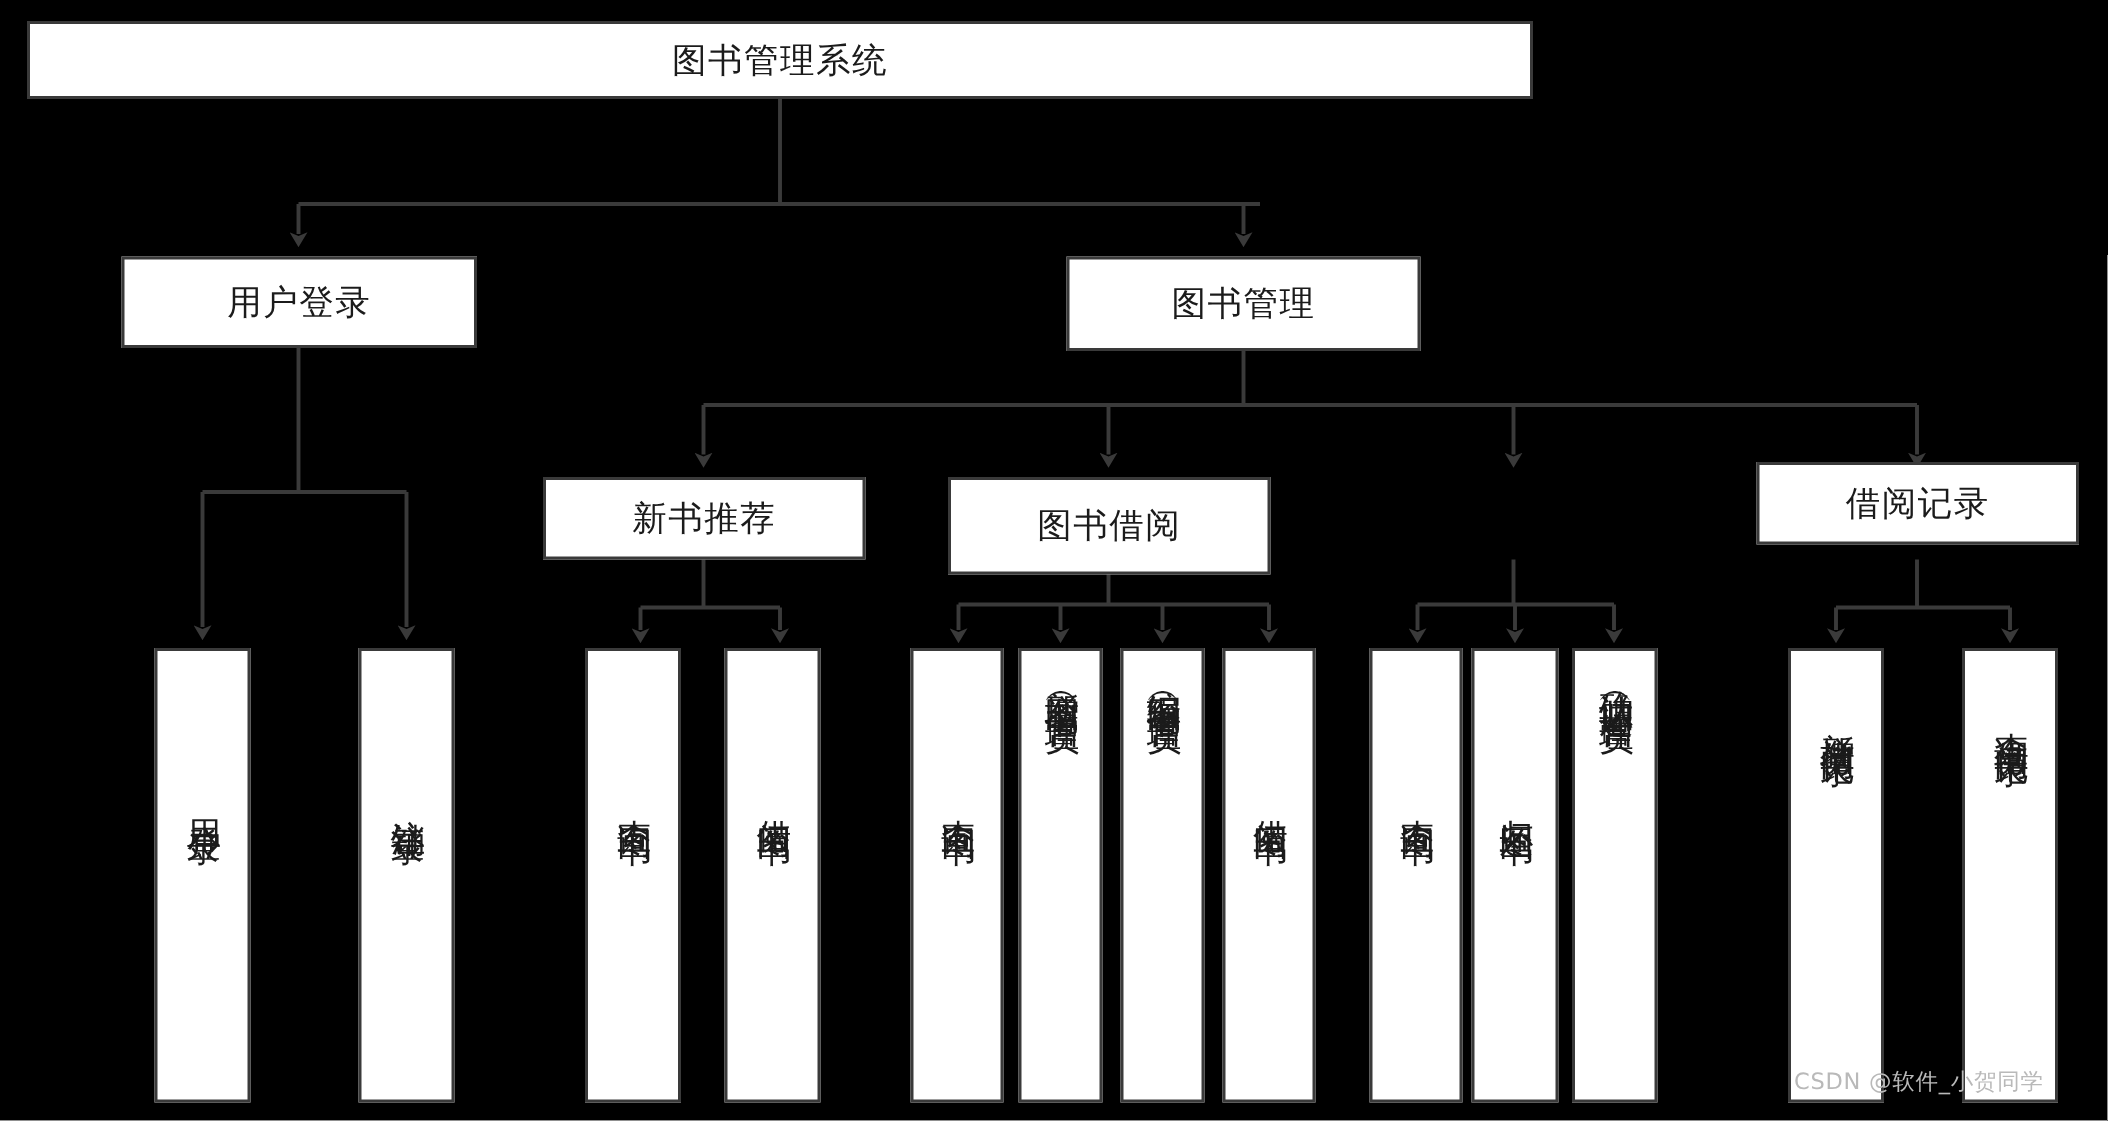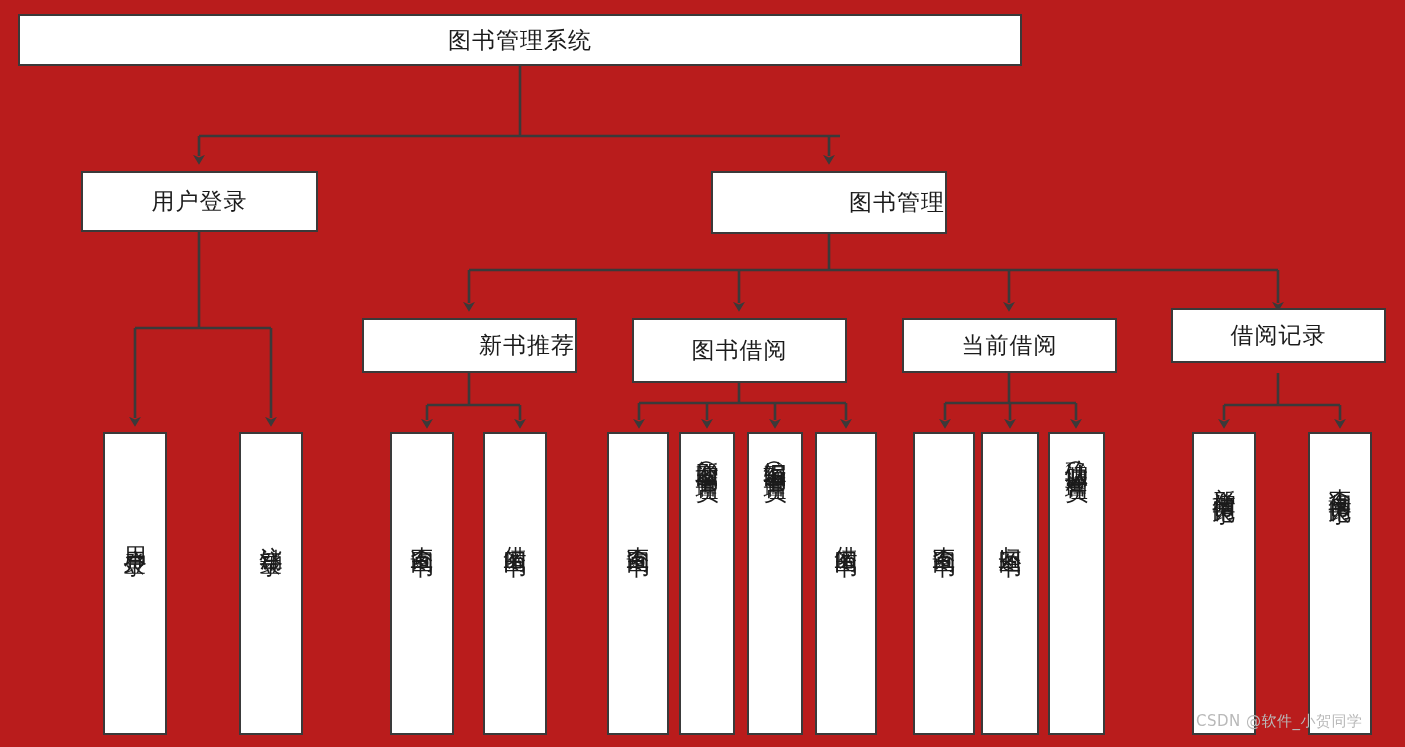--- a/index.html
+++ b/index.html
@@ -1,17 +1,17 @@
 <!DOCTYPE html>
 <html><head>
 <meta charset="utf-8">
 <style>
   html,body{margin:0;padding:0;background:#ffffff;}
   body{font-family:"DejaVu Sans","Liberation Sans",sans-serif;}
-  #stage{position:relative;width:1405px;height:747px;background:#b91c1c;overflow:hidden;}
+  #stage{position:relative;width:1405px;height:747px;background:#000000;overflow:hidden;}
   #wires{position:absolute;left:0;top:0;width:1405px;height:747px;}
   .node{
     position:absolute;
     box-sizing:border-box;
     background:#ffffff;
     border:2px solid #3a3a3a;
     display:flex;
     align-items:center;
     justify-content:center;
     color:#1b1b1b;
@@ -94,32 +94,29 @@
     </g>
   </svg>
 
   <div class="node hbox" style="left:18px;top:14px;width:1004px;height:52px;">
     <span>图书管理系统</span>
   </div>
 
   <div class="node hbox" style="left:81px;top:171px;width:237px;height:61px;">
     <span>用户登录</span>
   </div>
-  <div class="node hbox" style="left:711px;top:171px;width:236px;height:63px;justify-content:flex-end;">
+  <div class="node hbox" style="left:711px;top:171px;width:236px;height:63px;">
     <span>图书管理</span>
   </div>
 
-  <div class="node hbox" style="left:362px;top:318px;width:215px;height:55px;justify-content:flex-end;">
+  <div class="node hbox" style="left:362px;top:318px;width:215px;height:55px;">
     <span>新书推荐</span>
   </div>
   <div class="node hbox" style="left:632px;top:318px;width:215px;height:65px;">
     <span>图书借阅</span>
-  </div>
-  <div class="node hbox" style="left:902px;top:318px;width:215px;height:55px;">
-    <span>当前借阅</span>
   </div>
   <div class="node hbox" style="left:1171px;top:308px;width:215px;height:55px;">
     <span>借阅记录</span>
   </div>
 
   <div class="node vbox mid" style="left:103px;top:432px;width:64px;height:303px;padding-top:94px;">
     <span class="vtext">用户登录</span>
   </div>
 
   <div class="node vbox mid" style="left:239px;top:432px;width:64px;height:303px;padding-top:94px;">

